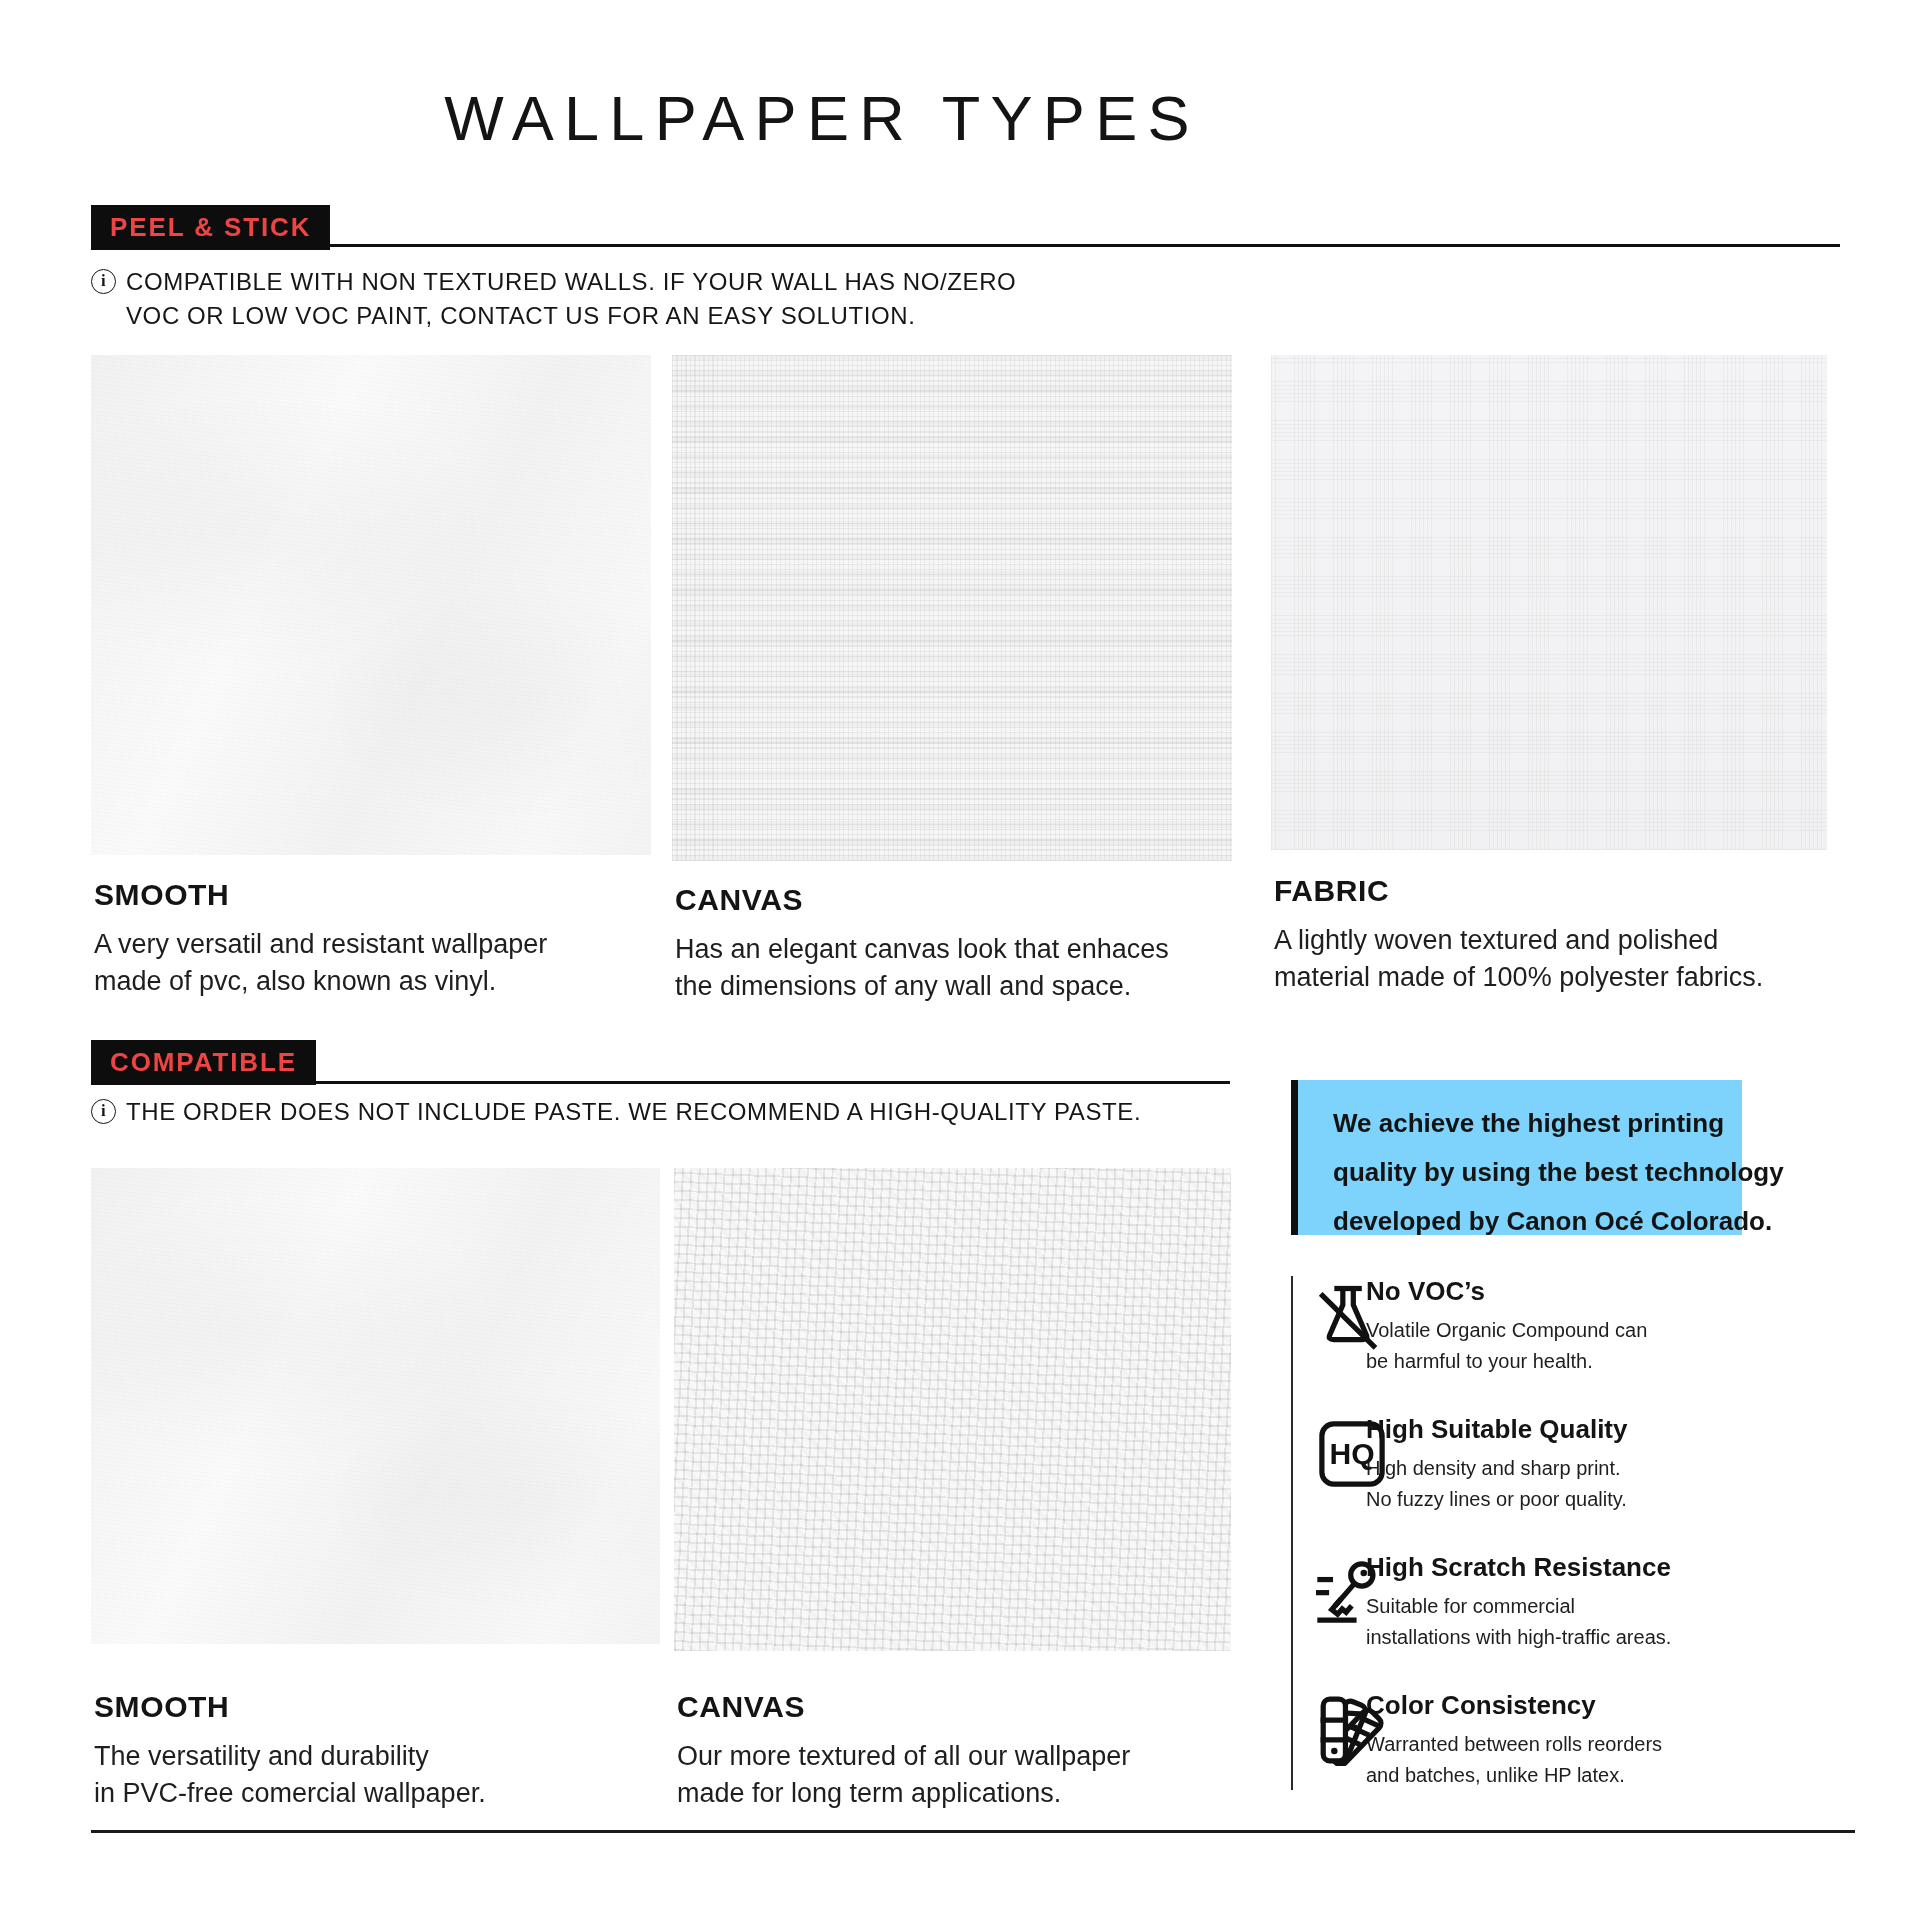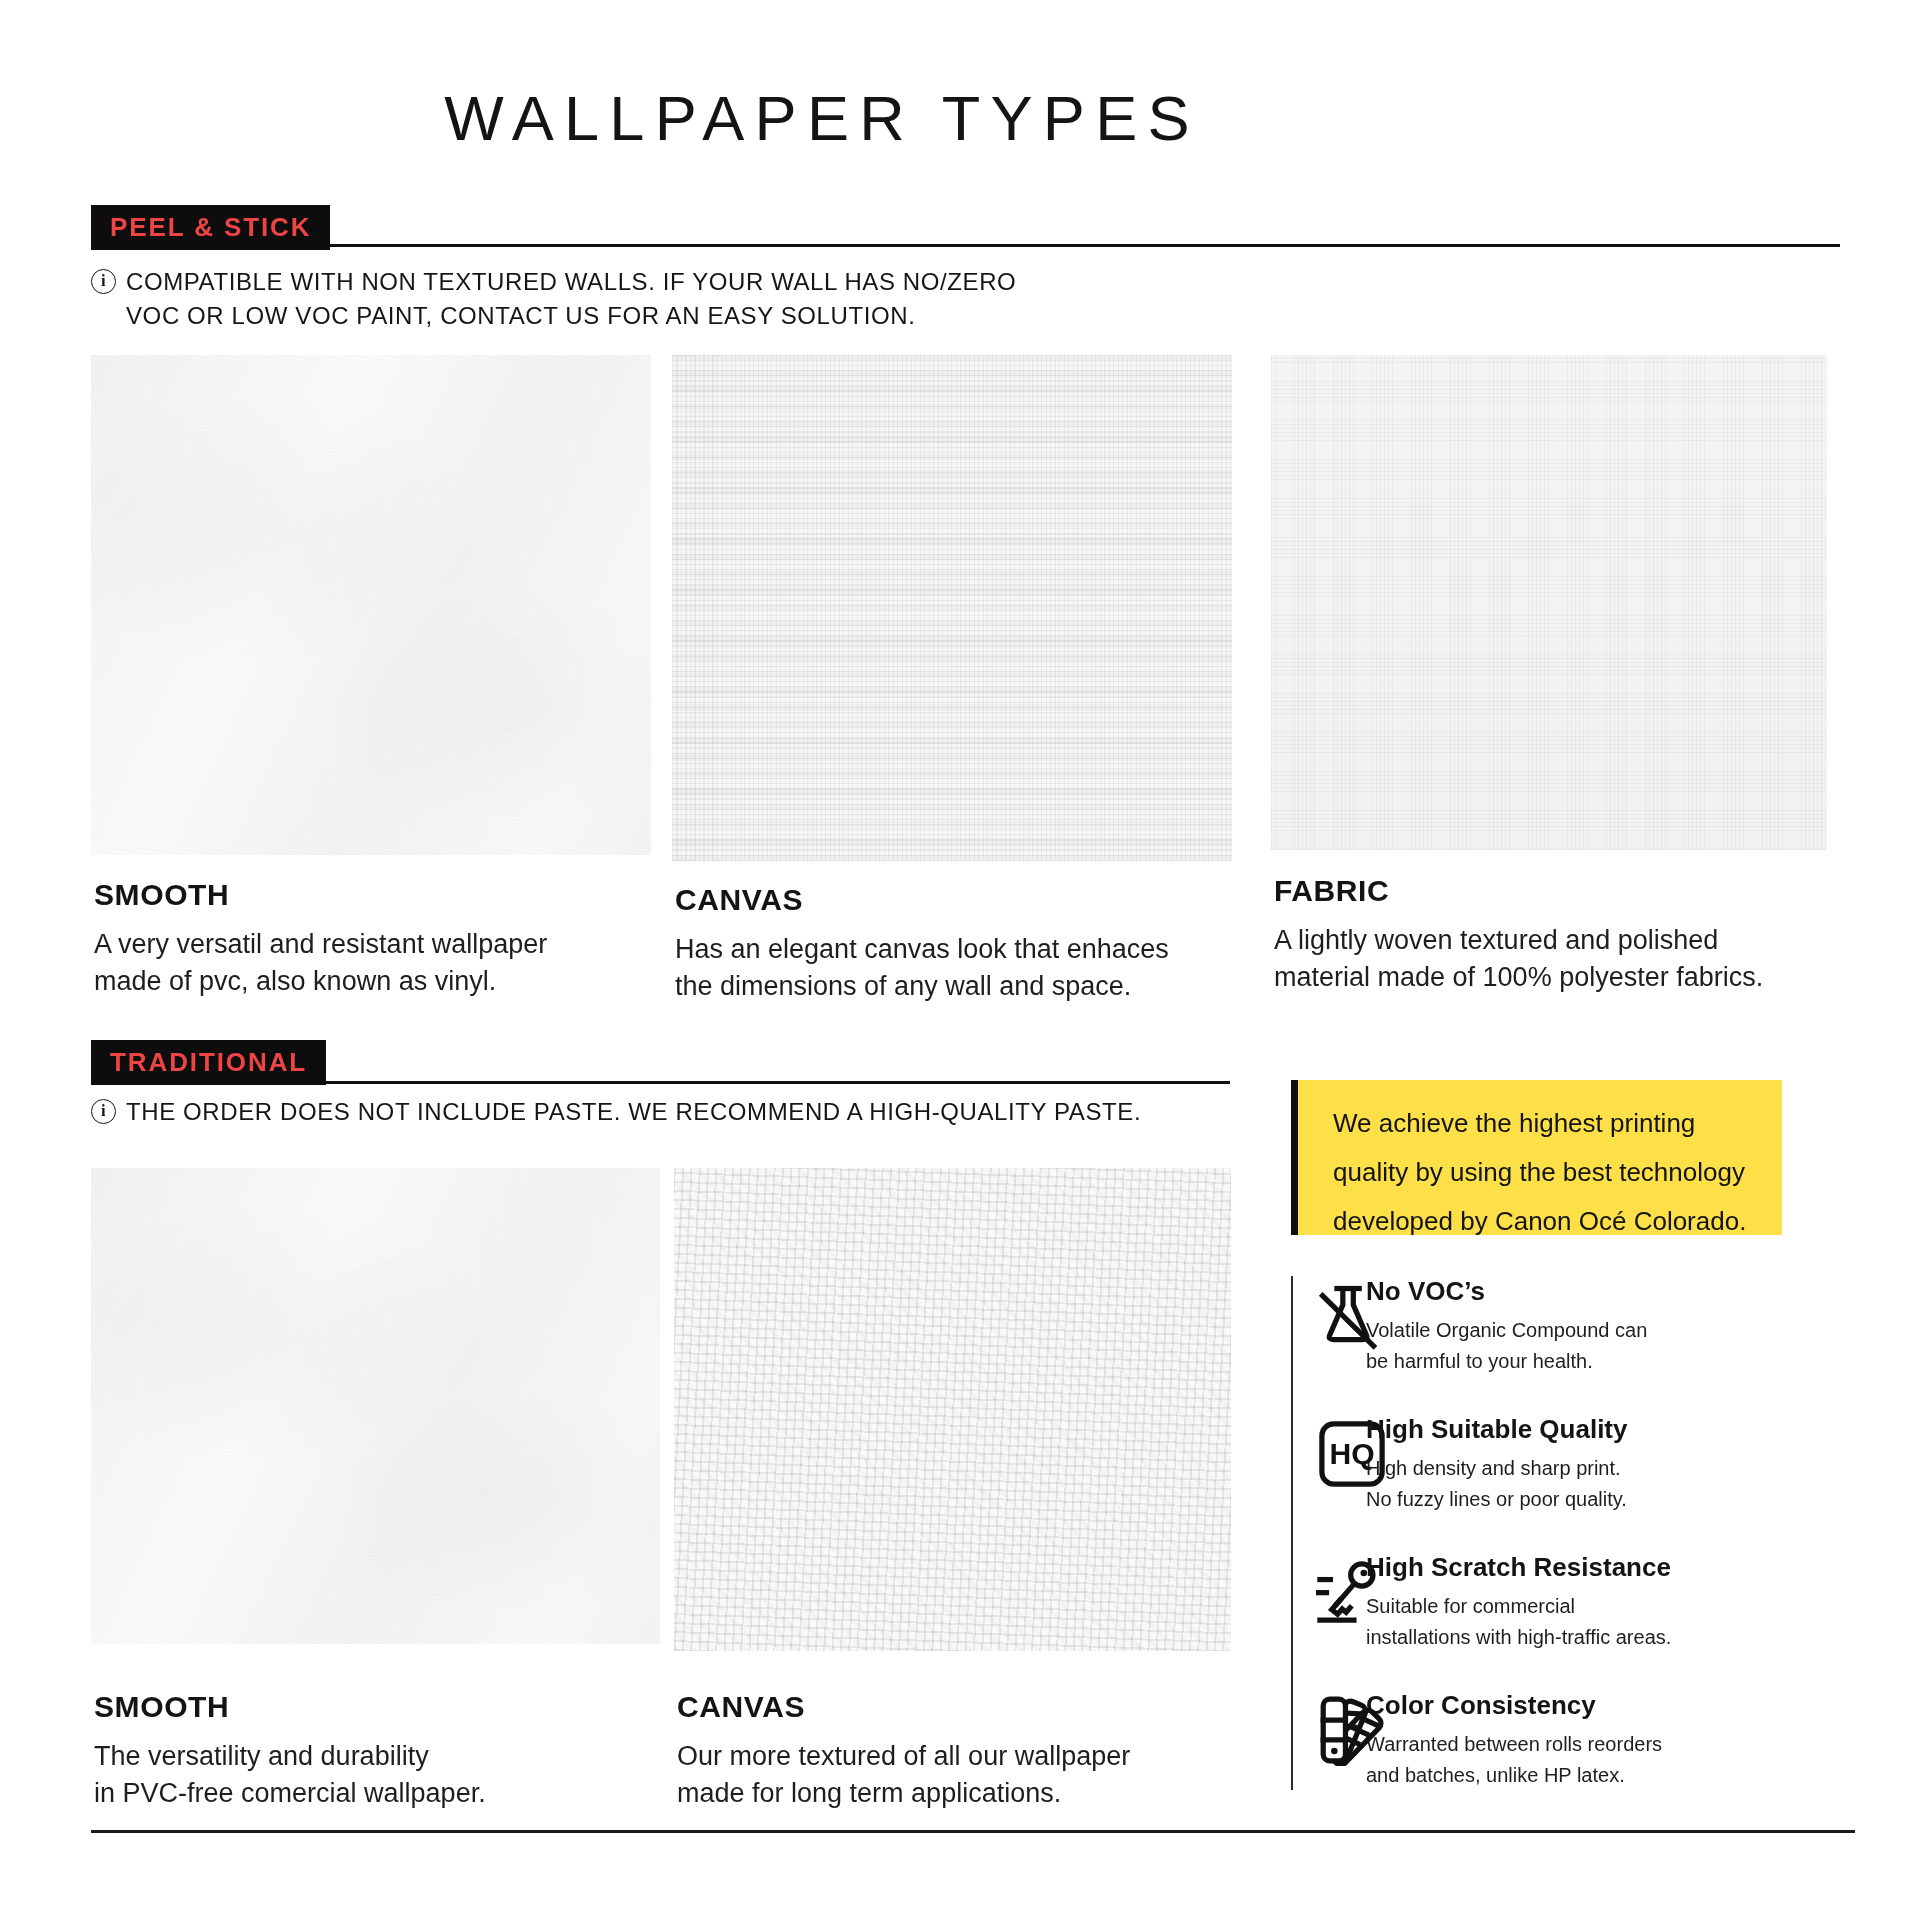--- a/index.html
+++ b/index.html
@@ -46,22 +46,22 @@
   .tex-canvas-rough{background:
     repeating-linear-gradient(93deg, rgba(0,0,0,0.075) 0 1.9px, rgba(0,0,0,0) 1.9px 8.3px),
     repeating-linear-gradient(2deg, rgba(0,0,0,0.070) 0 1.9px, rgba(0,0,0,0) 1.9px 9px),
     repeating-linear-gradient(45deg, rgba(0,0,0,0.020) 0 4.5px, rgba(0,0,0,0) 4.5px 12.2px),
     linear-gradient(0deg,#f8f8f8,#f8f8f8);}
 
   .item{position:absolute;width:565px;}
   .item-name{font-size:30px;font-weight:700;letter-spacing:0.6px;color:#141414;}
   .item-desc{margin-top:14px;font-size:27px;line-height:37px;color:#1e1e1e;white-space:pre-line;}
 
-  .panel{position:absolute;left:1291px;top:1080px;width:491px;height:155px;
-         background:#fde047;border-left:7px solid #0f0f0f;box-sizing:border-box;}
+  .panel{position:absolute;left:1291px;top:1080px;width:451px;height:155px;
+         background:#7dd3fc;border-left:7px solid #0f0f0f;box-sizing:border-box;font-weight:bold;}
   .panel-text{position:absolute;left:35px;top:19px;width:488px;
               font-size:26px;line-height:49px;color:#131313;white-space:pre-line;}
 
   .feat-line{position:absolute;left:1291px;top:1276px;width:1.9px;height:514px;background:#2a2a2a;}
   .feature{position:absolute;left:1316px;width:526px;}
   .f1{top:1276px;} .f2{top:1414px;} .f3{top:1552px;} .f4{top:1690px;}
   .f-icon{position:absolute;left:0;top:3.9px;width:72px;height:72px;}
   .f-icon svg{width:72px;height:72px;}
   .f-body{margin-left:50px;}
   .f-title{font-size:26px;font-weight:700;color:#141414;}
@@ -101,21 +101,21 @@
     <div class="item-desc">Has an elegant canvas look that enhaces
 the dimensions of any wall and space.</div>
   </div>
   <div class="item" style="left:1274px;top:874px;">
     <div class="item-name">FABRIC</div>
     <div class="item-desc">A lightly woven textured and polished
 material made of 100% polyester fabrics.</div>
   </div>
 
   <div class="chip chip-trad">
-    <span>TRADITIONAL</span>
+    <span>COMPATIBLE</span>
   </div>
   <div class="rule rule-trad"></div>
 
   <div class="note note-trad">
     <span class="info-icon">i</span>
     <span class="note-text">THE ORDER DOES NOT INCLUDE PASTE. WE RECOMMEND A HIGH-QUALITY PASTE.</span>
   </div>
 
   <div class="tex tex-smooth" style="left:91px;top:1168px;width:569px;height:476px;"></div>
   <div class="tex tex-canvas-rough" style="left:674px;top:1168px;width:557px;height:483px;"></div>

